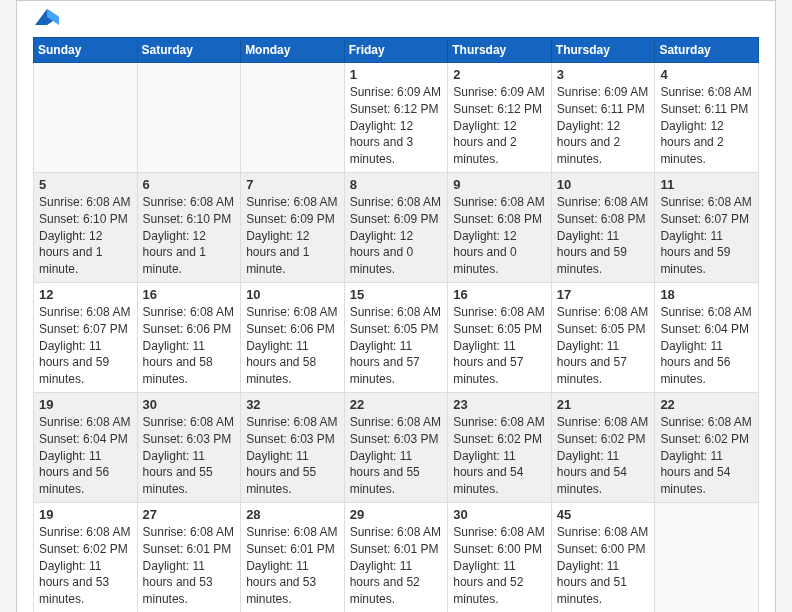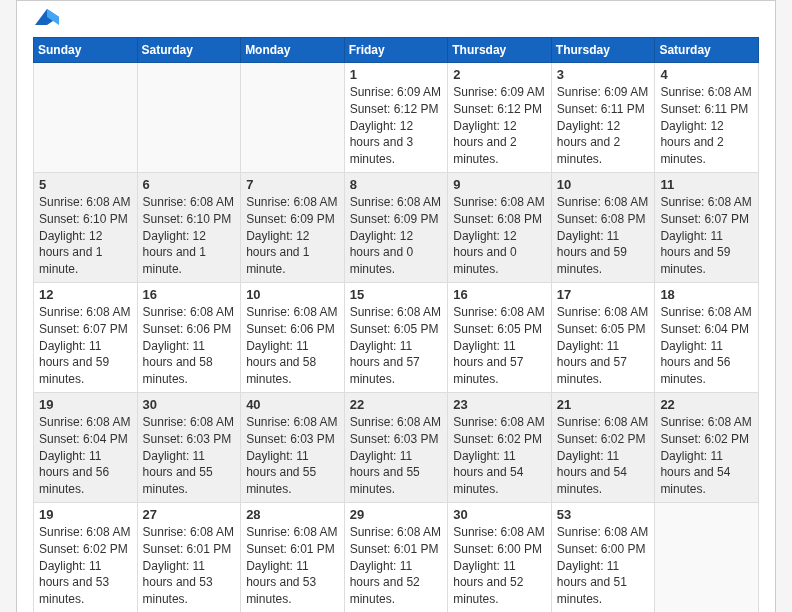--- a/index.html
+++ b/index.html
@@ -249,21 +249,21 @@
 Sunset: 6:04 PM
 Daylight: 11 hours and 56 minutes.</div>
           </td>
           <td>
             <span class="day-number">30</span>
             <div class="day-info" style="white-space: pre-line;">Sunrise: 6:08 AM
 Sunset: 6:03 PM
 Daylight: 11 hours and 55 minutes.</div>
           </td>
           <td>
-            <span class="day-number">40</span>
+            <span class="day-number">32</span>
             <div class="day-info" style="white-space: pre-line;">Sunrise: 6:08 AM
 Sunset: 6:03 PM
 Daylight: 11 hours and 55 minutes.</div>
           </td>
           <td>
             <span class="day-number">22</span>
             <div class="day-info" style="white-space: pre-line;">Sunrise: 6:08 AM
 Sunset: 6:03 PM
 Daylight: 11 hours and 55 minutes.</div>
           </td>
@@ -311,21 +311,21 @@
 Sunset: 6:01 PM
 Daylight: 11 hours and 52 minutes.</div>
           </td>
           <td>
             <span class="day-number">30</span>
             <div class="day-info" style="white-space: pre-line;">Sunrise: 6:08 AM
 Sunset: 6:00 PM
 Daylight: 11 hours and 52 minutes.</div>
           </td>
           <td>
-            <span class="day-number">53</span>
+            <span class="day-number">45</span>
             <div class="day-info" style="white-space: pre-line;">Sunrise: 6:08 AM
 Sunset: 6:00 PM
 Daylight: 11 hours and 51 minutes.</div>
           </td>
           <td class="empty"></td>
         </tr>
       </tbody>
   </table>
 </div>
 

